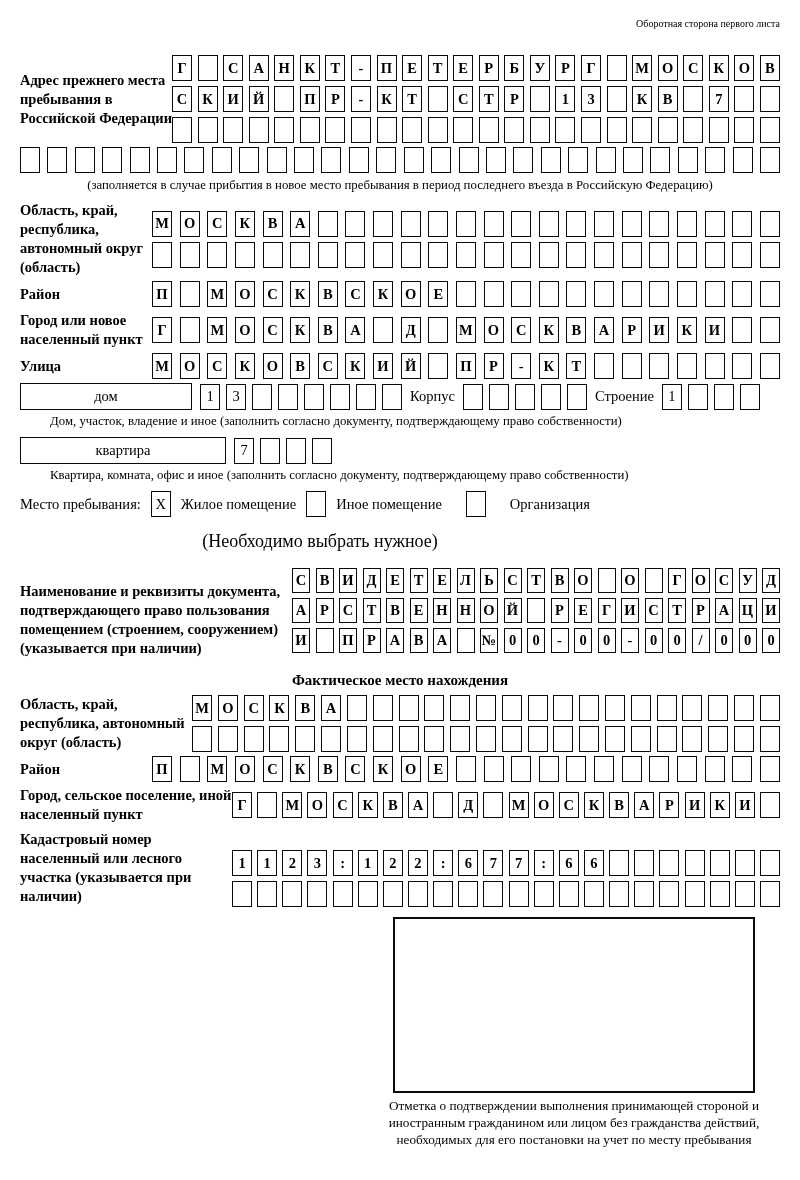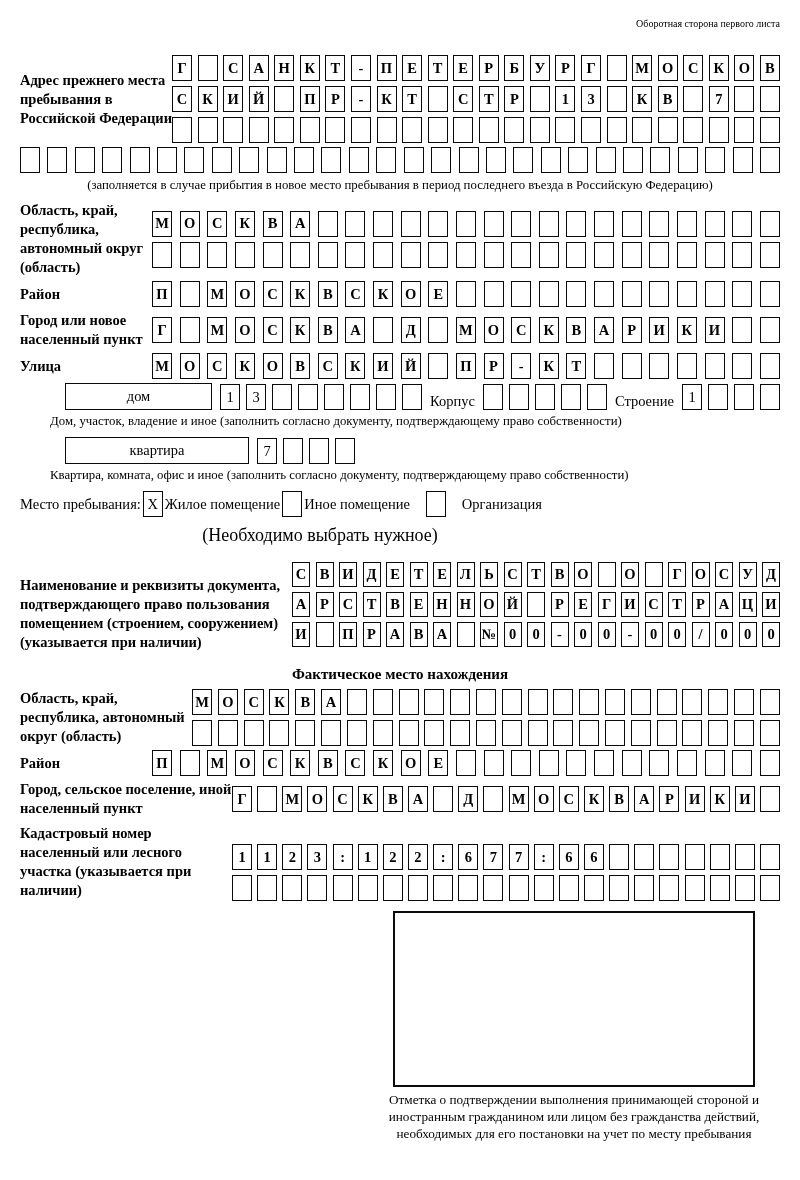--- a/index.html
+++ b/index.html
@@ -20,23 +20,23 @@
         display:inline-flex;align-items:center;justify-content:center;
         font-size:14.5px;line-height:1;background:#fff;}
   .cell-sm{width:18px;height:25px;}
   .inline-cells{display:flex;gap:6px;align-items:center;}
   .widebox{box-sizing:border-box;border:1.7px solid #0a0a0a;height:27px;display:flex;
            align-items:center;justify-content:center;font-size:14.5px;}
   .caption{font-size:12.8px;margin:1px 0 8px 0;}
   .caption-center{text-align:center;}
   .sec-title{text-align:center;font-weight:bold;font-size:15.5px;margin:10px 0 8px 0;}
   .sub-title{text-align:center;font-weight:bold;font-size:15px;margin:14px 0 6px 0;}
-  .stay-row{display:flex;align-items:center;gap:2px;margin:6px 0 8px 0;font-size:14.5px;}
+  .stay-row{display:flex;align-items:center;gap:10px;margin:6px 0 14px 0;font-size:14.5px;}
   .stay-caption{font-size:18px;margin:2px 0 10px 150px;width:300px;text-align:center;}
-  .house-row{display:flex;align-items:flex-end;gap:8px;margin-bottom:4px;font-size:14.5px;margin-left:45px;}
+  .house-row{display:flex;align-items:center;gap:8px;margin-bottom:4px;font-size:14.5px;}
   .stamp-wrap{margin-top:10px;margin-left:368px;width:372px;}
   .stamp-box{box-sizing:border-box;width:362px;height:176px;border:2px solid #0a0a0a;margin-left:5px;}
   .stamp-caption{font-size:13.2px;text-align:center;margin-top:4px;line-height:17px;}
   .fact-captions{font-size:13px;text-align:center;line-height:18px;margin-bottom:8px;}
   .mb8{margin-bottom:8px;}
 </style>
 </head>
 <body>
 
 <div class="page">
@@ -332,21 +332,21 @@
     <div class="inline-cells">
         <span class="cell">1</span>
         <span class="cell"></span>
         <span class="cell"></span>
         <span class="cell"></span>
       </div>
   </div>
   <div class="caption" style="margin-left:30px;">Дом, участок, владение и иное (заполнить согласно документу, подтверждающему право собственности)</div>
 
   <div class="house-row">
-    <div class="widebox" style="width:184px;">квартира</div>
+    <div class="widebox" style="width:206px;">квартира</div>
     <div class="inline-cells">
         <span class="cell">7</span>
         <span class="cell"></span>
         <span class="cell"></span>
         <span class="cell"></span>
       </div>
   </div>
   <div class="caption" style="margin-left:30px;">Квартира, комната, офис и иное (заполнить согласно документу, подтверждающему право собственности)</div>
 
   <div class="stay-row">

